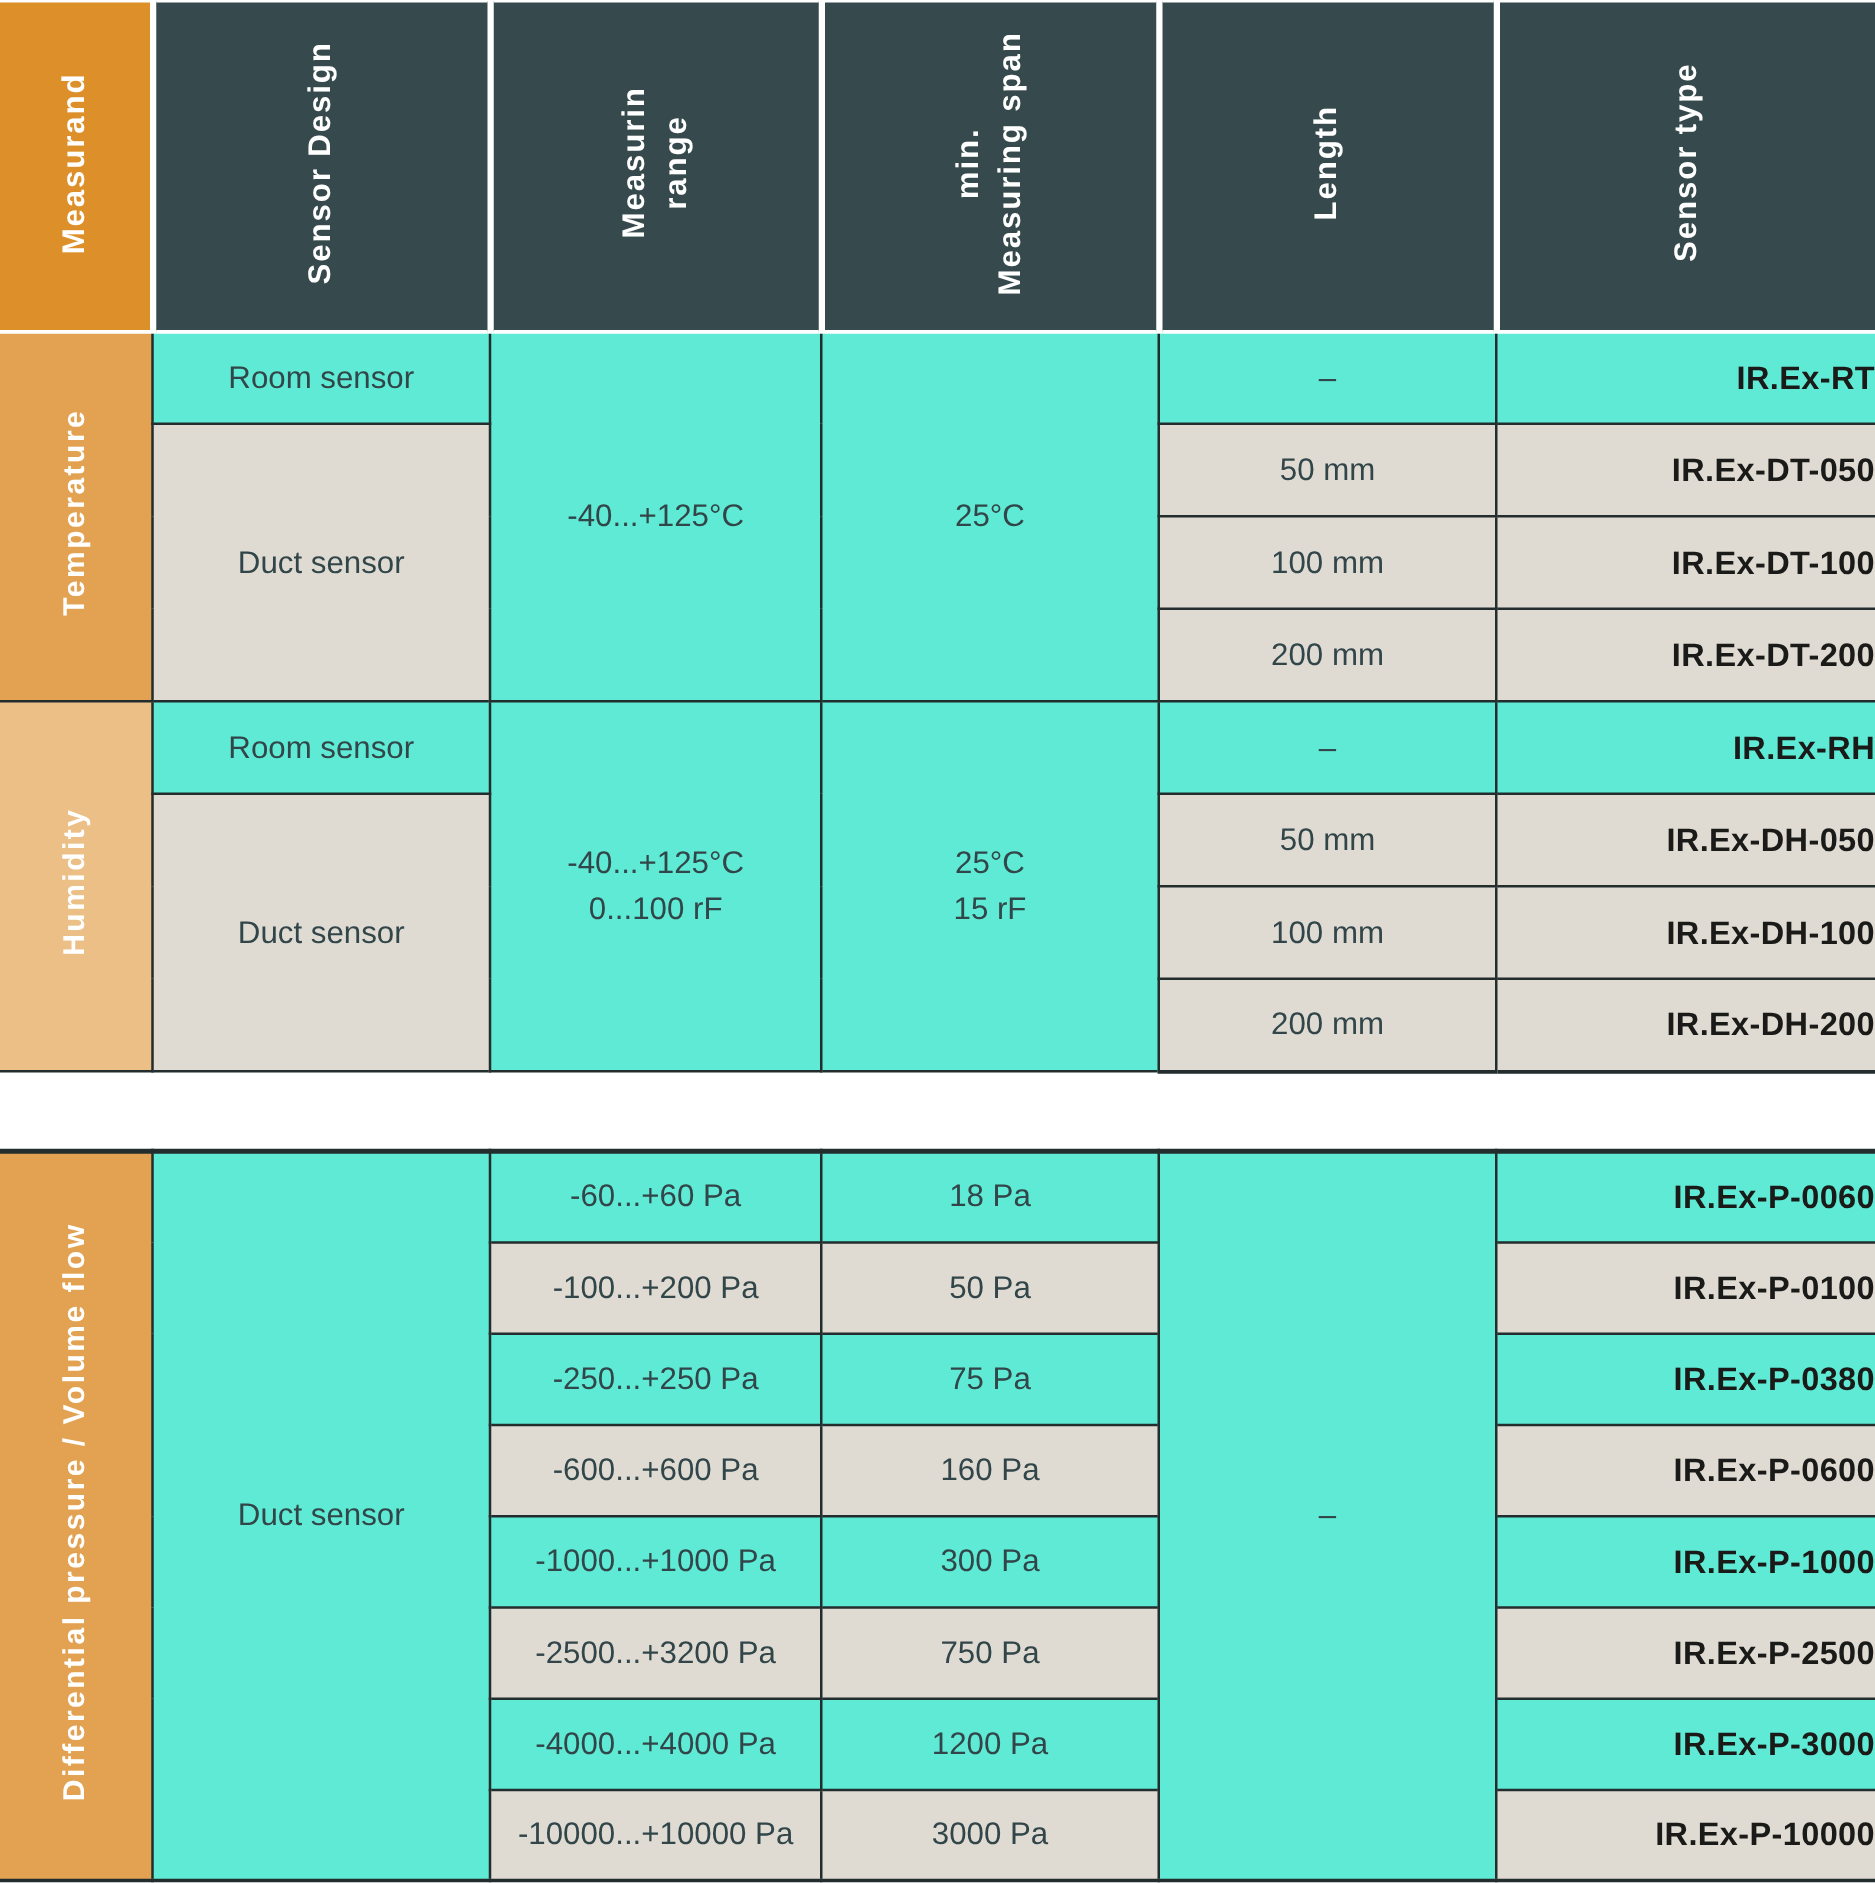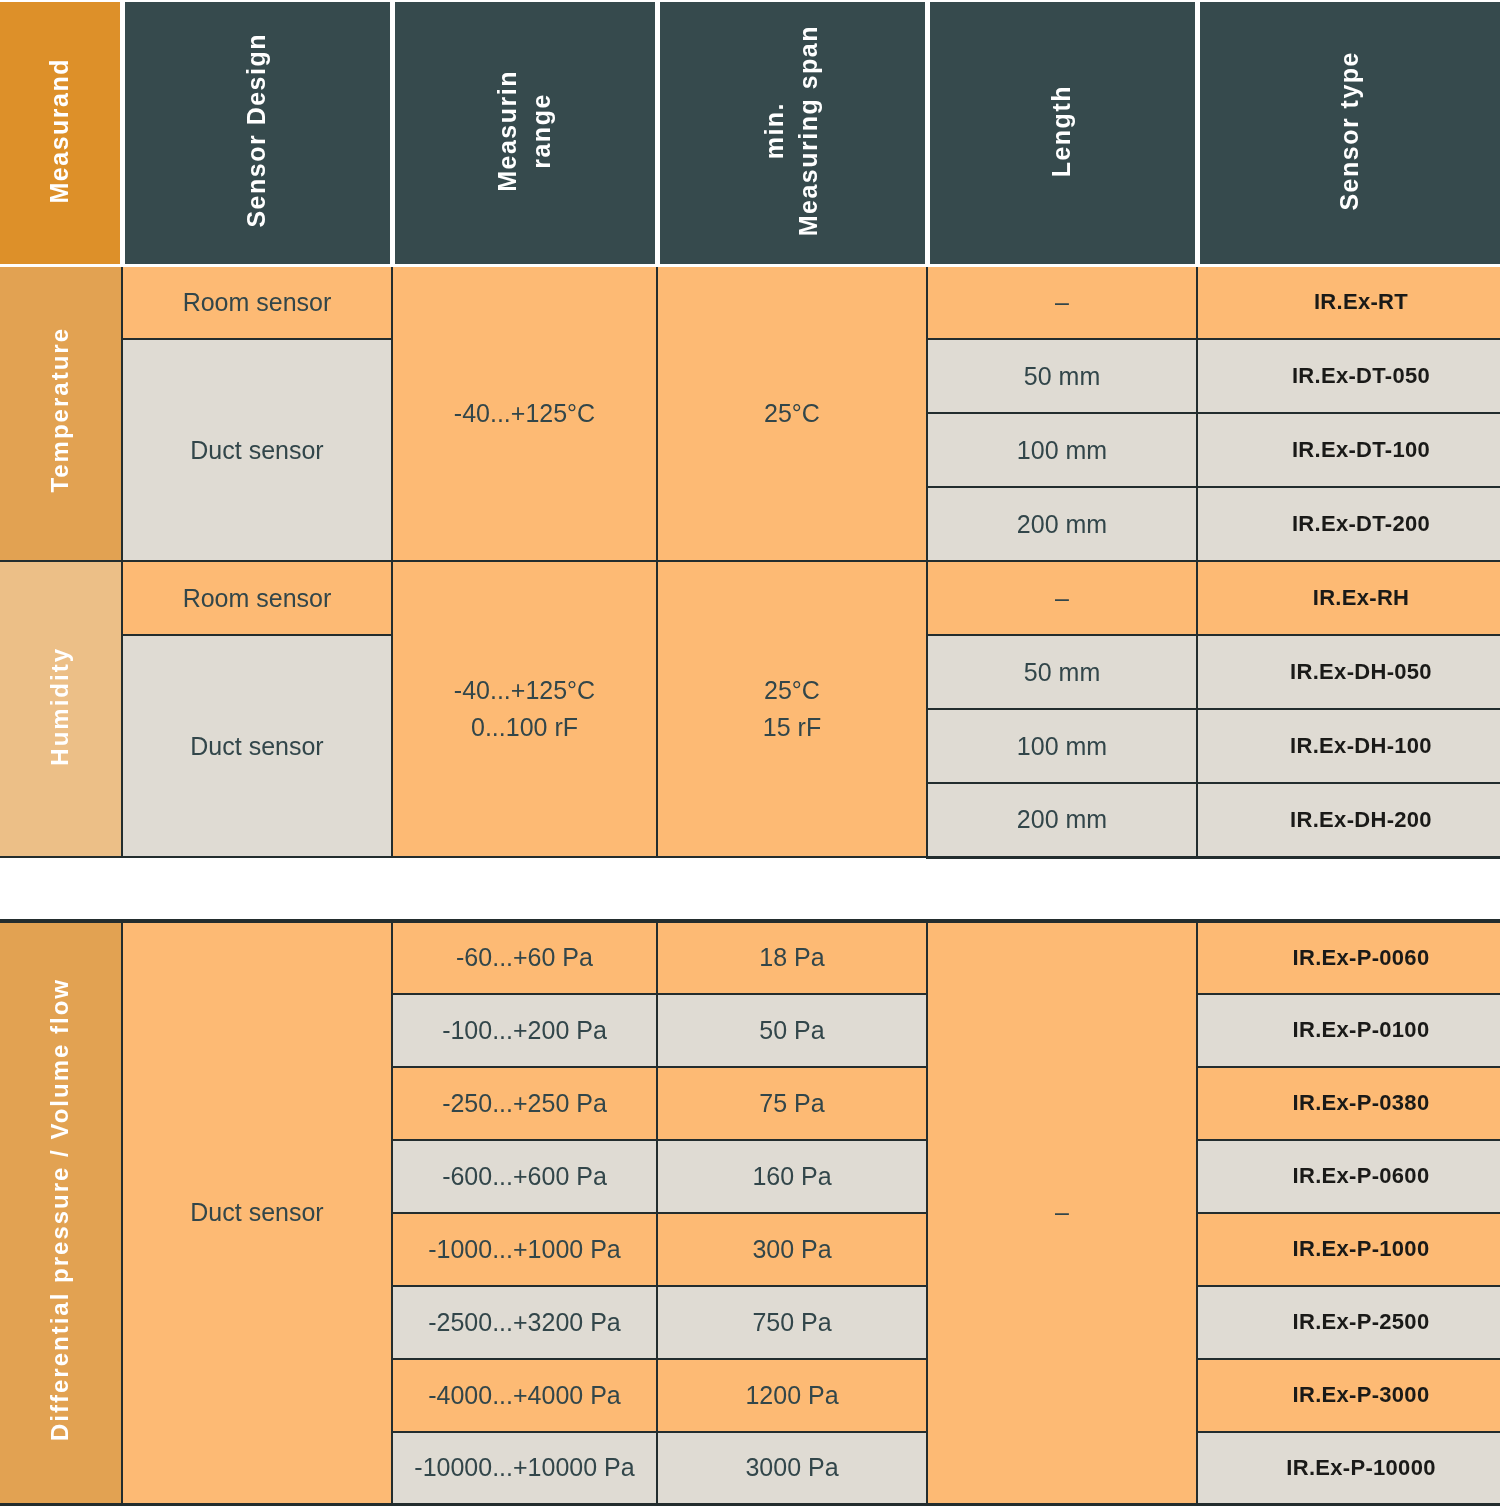--- a/index.html
+++ b/index.html
@@ -14,25 +14,25 @@
   th.first{border-left:0;background:#dd9029;}
   th.last{border-right:0;}
   .vtext{display:inline-block;writing-mode:vertical-rl;transform:rotate(180deg);
      color:#ffffff;font-weight:bold;font-size:25px;letter-spacing:1.5px;
      line-height:1.35;white-space:pre-line;text-align:center;}
 
   
   td{border:2px solid #232d2e;padding:0;vertical-align:middle;text-align:center;
      font-size:25px;color:#32464a;}
   td.pre{white-space:pre-line;line-height:1.5;}
-  td.type{font-weight:bold;color:#1a1a18;text-align:center;padding-left:24px;
-     font-size:22px;letter-spacing:.3px;}
+  td.type{font-weight:bold;color:#1a1a18;text-align:right;padding-left:24px;
+     font-size:26px;letter-spacing:.3px;}
   td.first{border-left:0;}
   td.last{border-right:0;}
-  .light{background:#fdba74;}
+  .light{background:#5eead4;}
   .dark{background:#dfdbd3;margin-top:36px;}
   td.measurand{padding:0;}
   td.m-temp{background:#e2a252;}
   td.m-hum{background:#ecbf87;}
   td.m-press{background:#e2a252;}
   td.measurand .vtext{font-size:24px;letter-spacing:2px;}
 
   tr.hrow{height:264px;}
   table.t1 tr.brow{height:74px;}
   table.t2 tr.brow{height:73px;}

